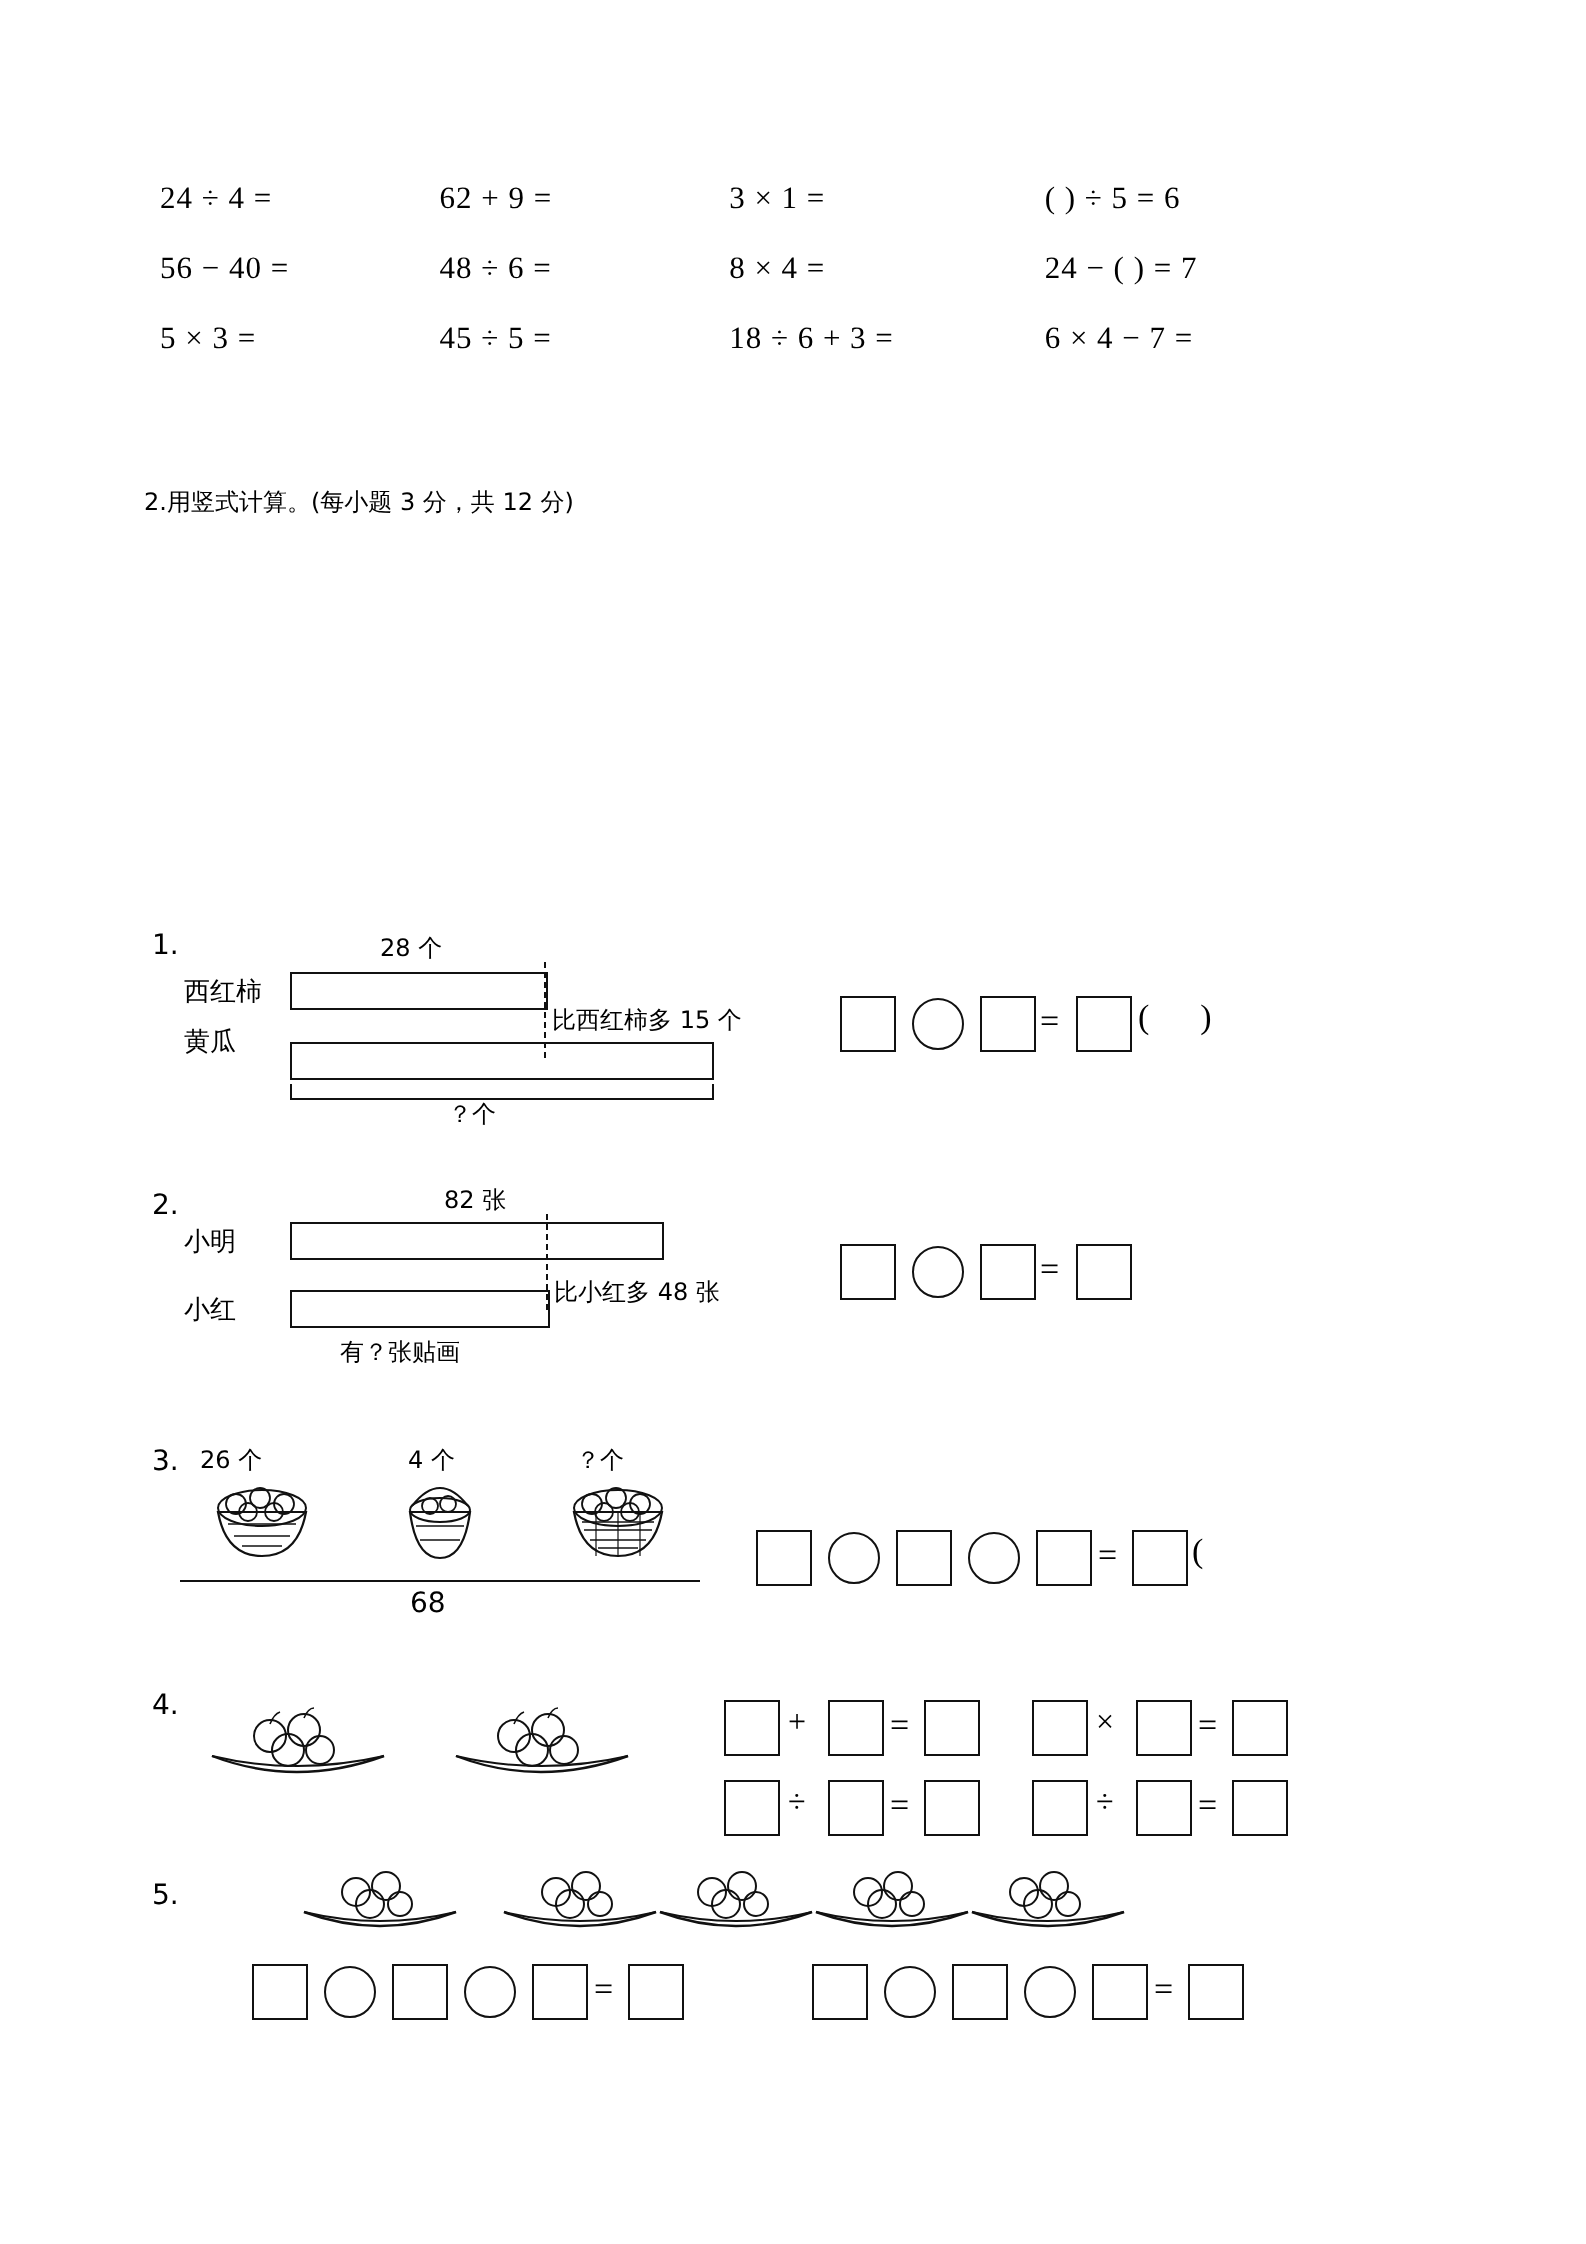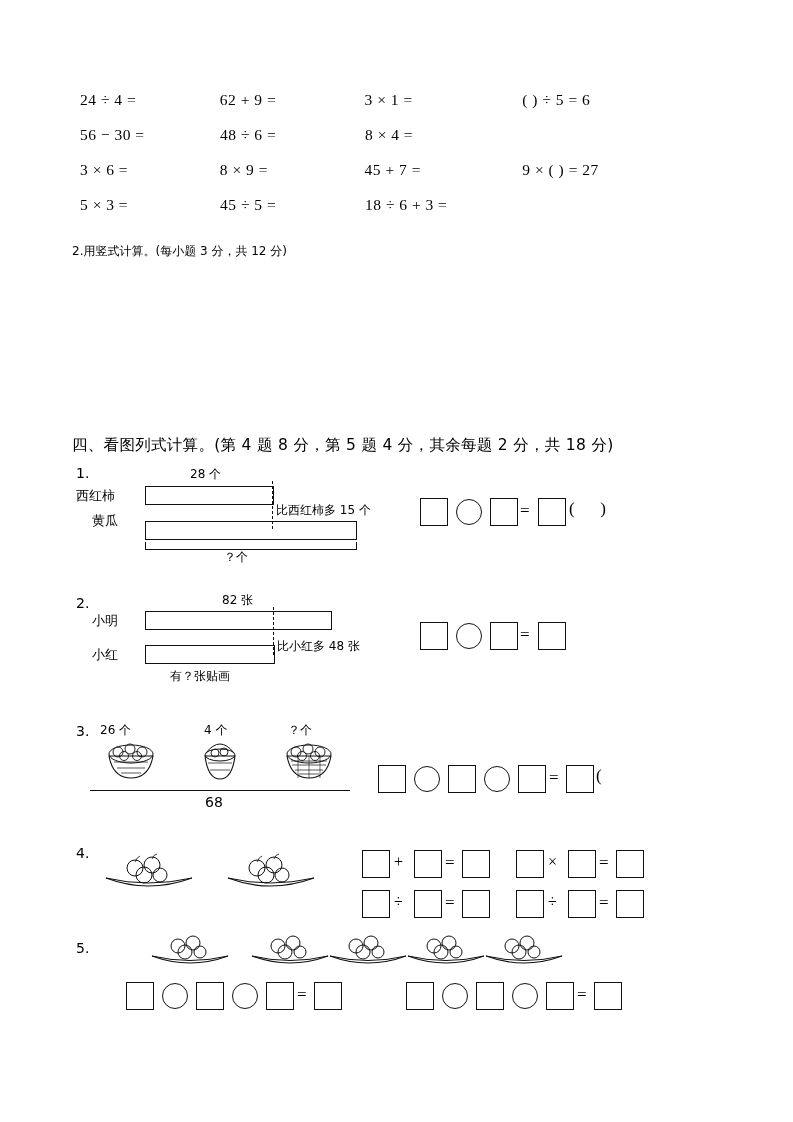--- a/index.html
+++ b/index.html
@@ -164,43 +164,38 @@
 <div class="page">
 
   <div class="calc-block">
     <div class="calc-row">
       <span class="calc-cell c1">24 ÷ 4 =</span>
       <span class="calc-cell c2">62 + 9 =</span>
       <span class="calc-cell c3">3 × 1 =</span>
       <span class="calc-cell c4">(      ) ÷ 5 = 6</span>
     </div>
     <div class="calc-row">
-      <span class="calc-cell c1">56 − 30 =</span>
+      <span class="calc-cell c1">56 − 40 =</span>
       <span class="calc-cell c2">48 ÷ 6 =</span>
       <span class="calc-cell c3">8 × 4 =</span>
-    </div>
-    <div class="calc-row">
-      <span class="calc-cell c1">3 × 6 =</span>
-      <span class="calc-cell c2">8 × 9 =</span>
-      <span class="calc-cell c3">45 + 7 =</span>
-      <span class="calc-cell c4">9 × (      ) = 27</span>
+      <span class="calc-cell c4">24 − (      ) = 7</span>
     </div>
     <div class="calc-row">
       <span class="calc-cell c1">5 × 3 =</span>
       <span class="calc-cell c2">45 ÷ 5 =</span>
       <span class="calc-cell c3">18 ÷ 6 + 3 =</span>
+      <span class="calc-cell c4">6 × 4 − 7 =</span>
     </div>
   </div>
 
   <div class="sec2-title">2.用竖式计算。(每小题 3 分，共 12 分)</div>
 
-  <div class="sec4-title">四、看图列式计算。(第 4 题 8 分，第 5 题 4 分，其余每题 2 分，共 18 分)</div>
 
   <div class="abs num-label" style="left:76px; top:465px;">1.</div>
-  <div class="abs cn" style="left:76px; top:487px;">西红柿</div>
+  <div class="abs cn" style="left:92px; top:487px;">西红柿</div>
   <div class="abs cn" style="left:92px; top:512px;">黄瓜</div>
   <div class="abs cn-sm" style="left:190px; top:466px;">28 个</div>
 
   <div class="bar" style="left:145px; top:486px; width:127px;"></div>
   <div class="bar" style="left:145px; top:521px; width:210px;"></div>
   <div class="vline" style="left:272px; top:481px; height:48px;"></div>
   <div class="abs cn-sm" style="left:276px; top:502px;">比西红柿多 15 个</div>
   <div class="brace" style="left:145px; top:542px; width:210px;"></div>
   <div class="abs cn-sm" style="left:224px; top:549px;">？个</div>
 

